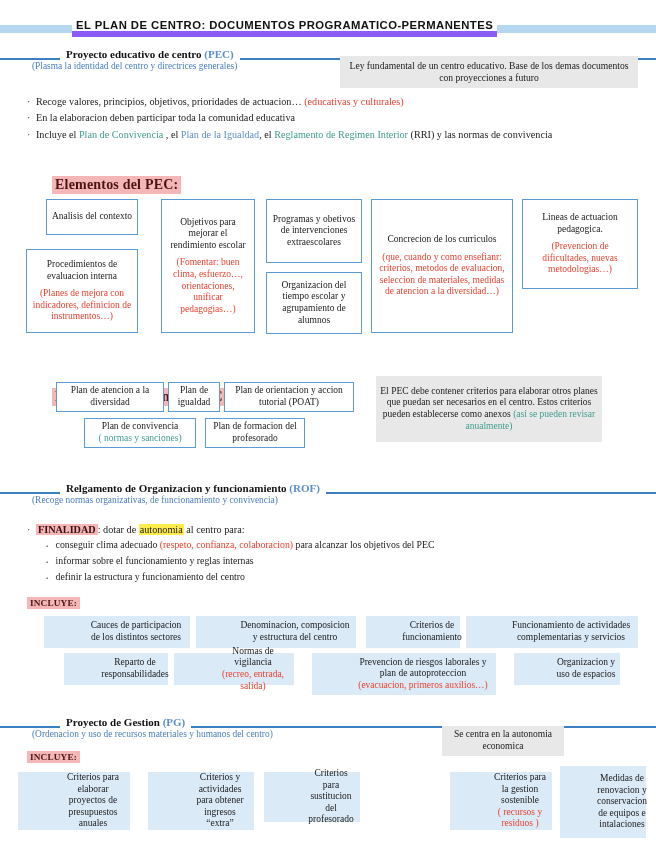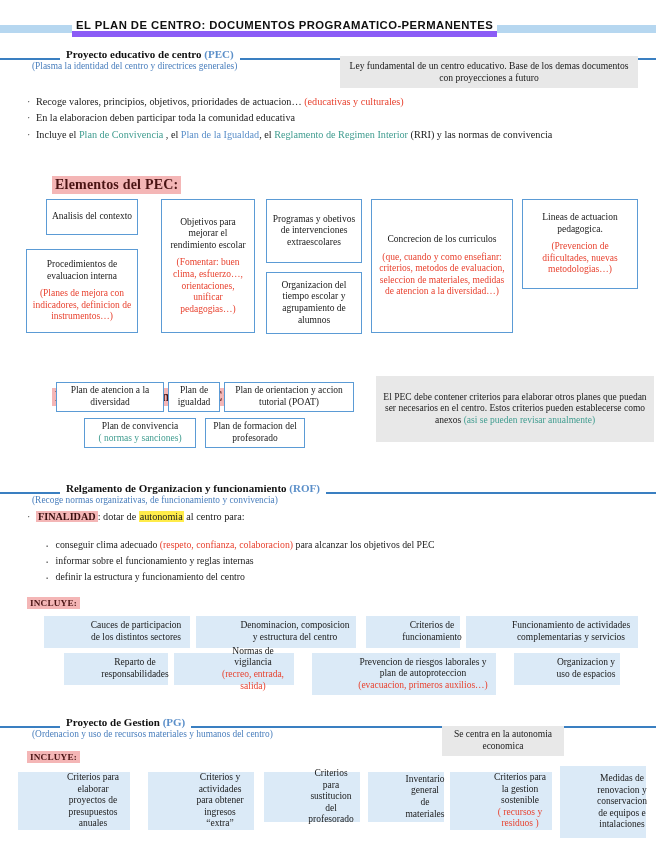--- a/index.html
+++ b/index.html
@@ -141,38 +141,38 @@
     <div>Plan de orientacion y accion tutorial (POAT)</div>
   </div>
   <div class="bx outline" style="left:84px;top:418px;width:112px;height:30px;">
     <div>Plan de convivencia</div>
     <div class="sub tight inline-teal" style="color:#3f9c8f;margin-top:0;">( normas y sanciones)</div>
   </div>
   <div class="bx outline" style="left:205px;top:418px;width:100px;height:30px;">
     <div>Plan de formacion del profesorado</div>
   </div>
 
-  <div class="bx gray" style="left:376px;top:376px;width:278px;height:66px;font-size:9.5px;">
+  <div class="bx gray" style="left:376px;top:376px;width:226px;height:66px;font-size:9.5px;">
     <div>
       <span>El PEC debe contener criterios para elaborar otros planes que puedan ser necesarios en el centro. Estos criterios pueden establecerse como anexos </span><span class="teal">(asi se pueden revisar anualmente)</span>
     </div>
   </div>
 
   <div class="sec-head" style="top:478px;">
     <div class="sec-rule-l"></div>
     <div class="sec-title">
       <span>Relgamento de Organizacion y funcionamiento</span>
       <span class="code">(ROF)</span>
     </div>
     <div class="sec-rule-r"></div>
   </div>
 
   <div class="sec-sub" style="left:32px;top:495px;">(Recoge normas organizativas, de funcionamiento y convivencia)</div>
 
-  <div class="bullet" style="left:27px;top:511px;">
+  <div class="bullet" style="left:27px;top:524px;">
     <span class="hl-pink">FINALIDAD</span><span>: dotar de </span><span class="hl-yellow">autonomia</span><span> al centro para:</span>
   </div>
 
   <div class="sub-bullet" style="left:46px;top:539px;">
     <span>conseguir clima adecuado </span><span class="red">(respeto, confianza, colaboracion)</span><span> para alcanzar los objetivos del PEC</span>
   </div>
   <div class="sub-bullet" style="left:46px;top:555px;">
     <span>informar sobre el funcionamiento y reglas internas</span>
   </div>
   <div class="sub-bullet" style="left:46px;top:571px;">
@@ -228,23 +228,20 @@
 
   <div class="bx fill" style="left:18px;top:772px;width:112px;height:58px;">
     <div>Criterios para elaborar proyectos de presupuestos anuales</div>
   </div>
   <div class="bx fill" style="left:148px;top:772px;width:106px;height:58px;">
     <div>Criterios y actividades para obtener ingresos “extra”</div>
   </div>
   <div class="bx fill" style="left:264px;top:772px;width:96px;height:50px;">
     <div>Criterios para sustitucion del profesorado</div>
   </div>
-  <div class="bx fill" style="left:368px;top:772px;width:76px;height:50px;">
-    <div>Inventario general de materiales</div>
-  </div>
   <div class="bx fill" style="left:450px;top:772px;width:102px;height:58px;">
     <div>Criterios para la gestion sostenible</div>
     <div class="sub tight" style="margin-top:0;">( recursos y residuos )</div>
   </div>
   <div class="bx fill" style="left:560px;top:766px;width:86px;height:72px;">
     <div>Medidas de renovacion y conservacion de equipos e intalaciones</div>
   </div>
 
 </div>
 

